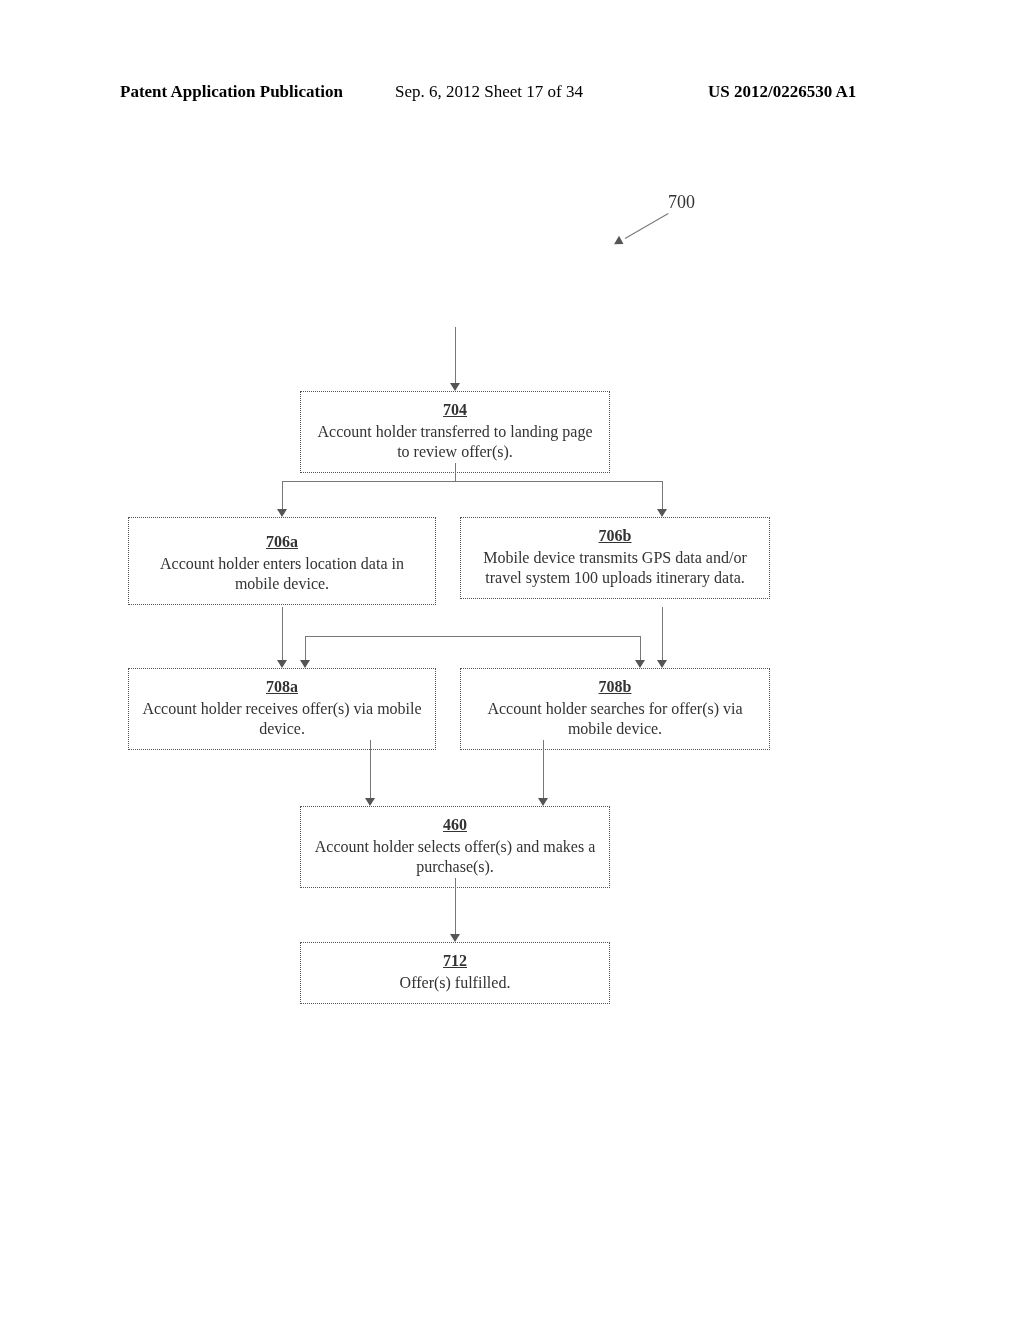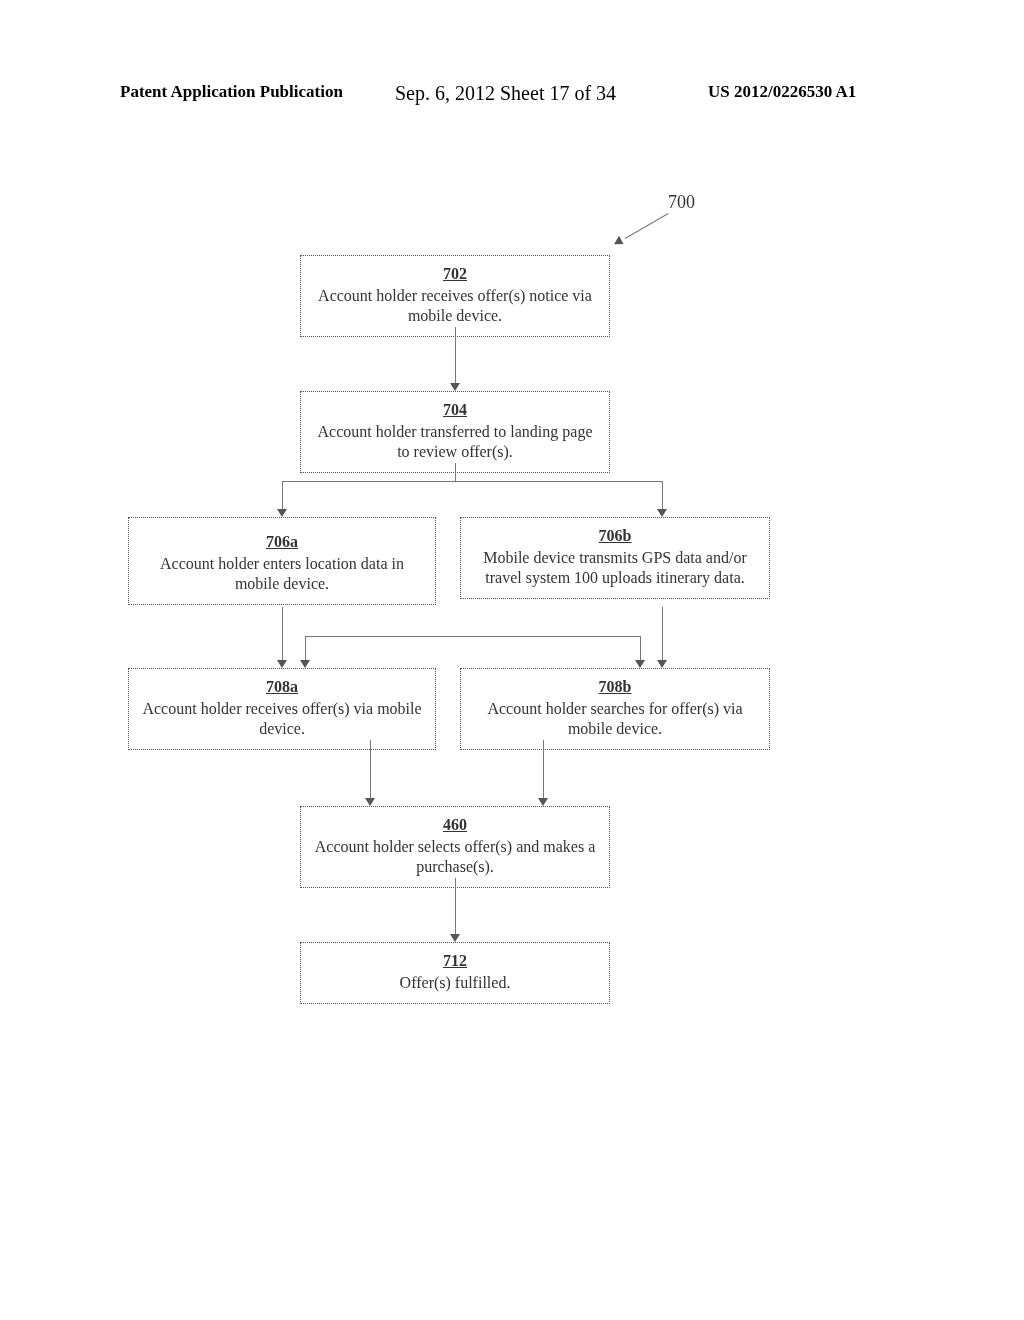--- a/index.html
+++ b/index.html
@@ -1,21 +1,21 @@
 <!DOCTYPE html>
 <html><head>
 <meta charset="utf-8">
 <style>
   * { box-sizing: border-box; margin: 0; padding: 0; }
   html, body { width: 1024px; height: 1320px; background: #fff; font-family: "Times New Roman", Times, serif; }
   .page { position: relative; width: 1024px; height: 1320px; border-radius: 26px; }
 
   .header { position: absolute; top: 82px; left: 0; right: 0; }
   .hdr-left   { position: absolute; left: 120px; font-weight: bold; font-size: 17px; }
-  .hdr-center { position: absolute; left: 395px; font-size: 20px; }
+  .hdr-center { position: absolute; left: 395px; font-size: 17px; }
   .hdr-right  { position: absolute; left: 708px; font-weight: bold; font-size: 17px; }
 
   .diagram { position: absolute; left: 0; top: 0; width: 1024px; height: 1032px; }
 
   .box {
     position: absolute;
     border: 1px dotted #555;
     background: #fff;
     text-align: center;
     padding: 8px 10px 10px 10px;
@@ -64,24 +64,20 @@
     <div class="hdr-center">Sep. 6, 2012  Sheet 17 of 34</div>
     <div class="hdr-right">US 2012/0226530 A1</div>
   </div>
 
   <div class="diagram">
 
     <div class="callout-num" style="left:668px; top:192px;">700</div>
     <div class="leader" style="left:625px; top:238px; transform: rotate(-30deg);"></div>
     <div class="arrowhead right" style="left:616px; top:237px; transform: rotate(30deg);"></div>
 
-    <div class="box" style="left:300px; top:255px; width:310px;">
-      <span class="ref">702</span>
-      <span>Account holder receives offer(s) notice via mobile device.</span>
-    </div>
 
     <div class="line vline" style="left:455px; top:327px; height:58px;"></div>
     <div class="arrowhead" style="left:450px; top:383px;"></div>
 
     <div class="box" style="left:300px; top:391px; width:310px;">
       <span class="ref">704</span>
       <span>Account holder transferred to landing page to review offer(s).</span>
     </div>
 
     <div class="line vline" style="left:455px; top:463px; height:18px;"></div>

